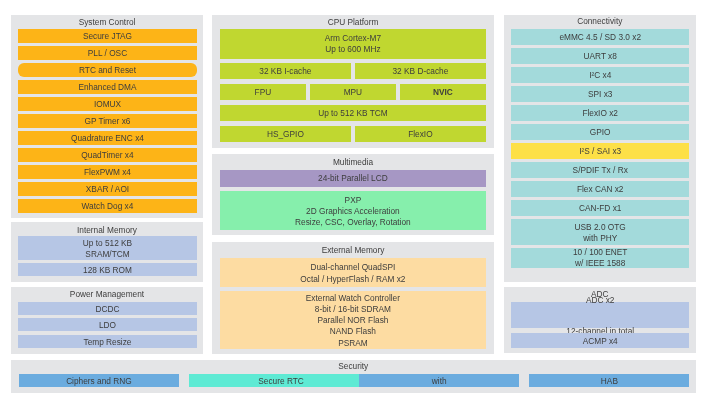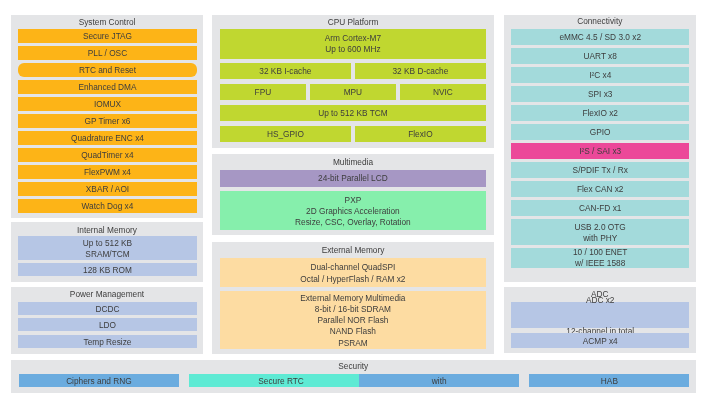--- a/index.html
+++ b/index.html
@@ -88,21 +88,21 @@
   </div>
   <div class="blk" style="left:143.00px;top:47.80px;width:130.80px;height:16.80px;background:#c0d730;line-height:11.5px;">
     <span>32 KB D-cache</span>
   </div>
   <div class="blk" style="left:8.00px;top:68.80px;width:85.80px;height:16.80px;background:#c0d730;line-height:11.5px;">
     <span>FPU</span>
   </div>
   <div class="blk" style="left:98.00px;top:68.80px;width:85.80px;height:16.80px;background:#c0d730;line-height:11.5px;">
     <span>MPU</span>
   </div>
-  <div class="blk" style="left:188.00px;top:68.80px;width:85.80px;height:16.80px;background:#c0d730;line-height:11.5px;">
+  <div class="blk" style="left:188.00px;top:68.80px;width:85.80px;height:16.80px;background:#c0d730;line-height:11.5px;font-weight:bold;">
     <span>NVIC</span>
   </div>
   <div class="blk" style="left:8.00px;top:89.80px;width:265.80px;height:16.80px;background:#c0d730;line-height:11.5px;">
     <span>Up to 512 KB TCM</span>
   </div>
   <div class="blk" style="left:8.00px;top:110.80px;width:130.80px;height:16.80px;background:#c0d730;line-height:11.5px;">
     <span>HS_GPIO</span>
   </div>
   <div class="blk" style="left:143.00px;top:110.80px;width:130.80px;height:16.80px;background:#c0d730;line-height:11.5px;">
     <span>FlexIO</span>
@@ -119,21 +119,21 @@
     <span>Resize, CSC, Overlay, Rotation</span>
   </div>
 </div>
 <div class="panel" style="left:212px;top:241.7px;width:282px;height:112.1px;">
   <div class="panel-title" style="top:3.2px;">External Memory</div>
   <div class="blk" style="left:8.00px;top:16.80px;width:265.80px;height:28.90px;background:#fddca2;line-height:11.2px;">
     <span>Dual-channel QuadSPI</span>
     <span>Octal / HyperFlash / RAM x2</span>
   </div>
   <div class="blk" style="left:8.00px;top:49.80px;width:265.80px;height:57.40px;background:#fddca2;line-height:11.2px;">
-    <span>External Memory Multimedia</span>
+    <span>External Watch Controller</span>
     <span>8-bit / 16-bit SDRAM</span>
     <span>Parallel NOR Flash</span>
     <span>NAND Flash</span>
     <span>PSRAM</span>
   </div>
 </div>
 <div class="panel" style="left:504px;top:14.8px;width:191.5px;height:267.2px;">
   <div class="panel-title" style="top:1.6px;">Connectivity</div>
   <div class="blk" style="left:7.00px;top:14.40px;width:178.40px;height:15.40px;background:#a3dadb;line-height:11.3px;">
     <span>eMMC 4.5 / SD 3.0 x2</span>
@@ -146,21 +146,21 @@
   </div>
   <div class="blk" style="left:7.00px;top:71.40px;width:178.40px;height:15.40px;background:#a3dadb;line-height:11.3px;">
     <span>SPI x3</span>
   </div>
   <div class="blk" style="left:7.00px;top:90.40px;width:178.40px;height:15.40px;background:#a3dadb;line-height:11.3px;">
     <span>FlexIO x2</span>
   </div>
   <div class="blk" style="left:7.00px;top:109.40px;width:178.40px;height:15.40px;background:#a3dadb;line-height:11.3px;">
     <span>GPIO</span>
   </div>
-  <div class="blk" style="left:7.00px;top:128.40px;width:178.40px;height:15.40px;background:#ec4899;line-height:11.3px;">
+  <div class="blk" style="left:7.00px;top:128.40px;width:178.40px;height:15.40px;background:#fde047;line-height:11.3px;">
     <span>I²S / SAI x3</span>
   </div>
   <div class="blk" style="left:7.00px;top:147.40px;width:178.40px;height:15.40px;background:#a3dadb;line-height:11.3px;">
     <span>S/PDIF Tx / Rx</span>
   </div>
   <div class="blk" style="left:7.00px;top:166.40px;width:178.40px;height:15.40px;background:#a3dadb;line-height:11.3px;">
     <span>Flex CAN x2</span>
   </div>
   <div class="blk" style="left:7.00px;top:185.40px;width:178.40px;height:15.40px;background:#a3dadb;line-height:11.3px;">
     <span>CAN-FD x1</span>

